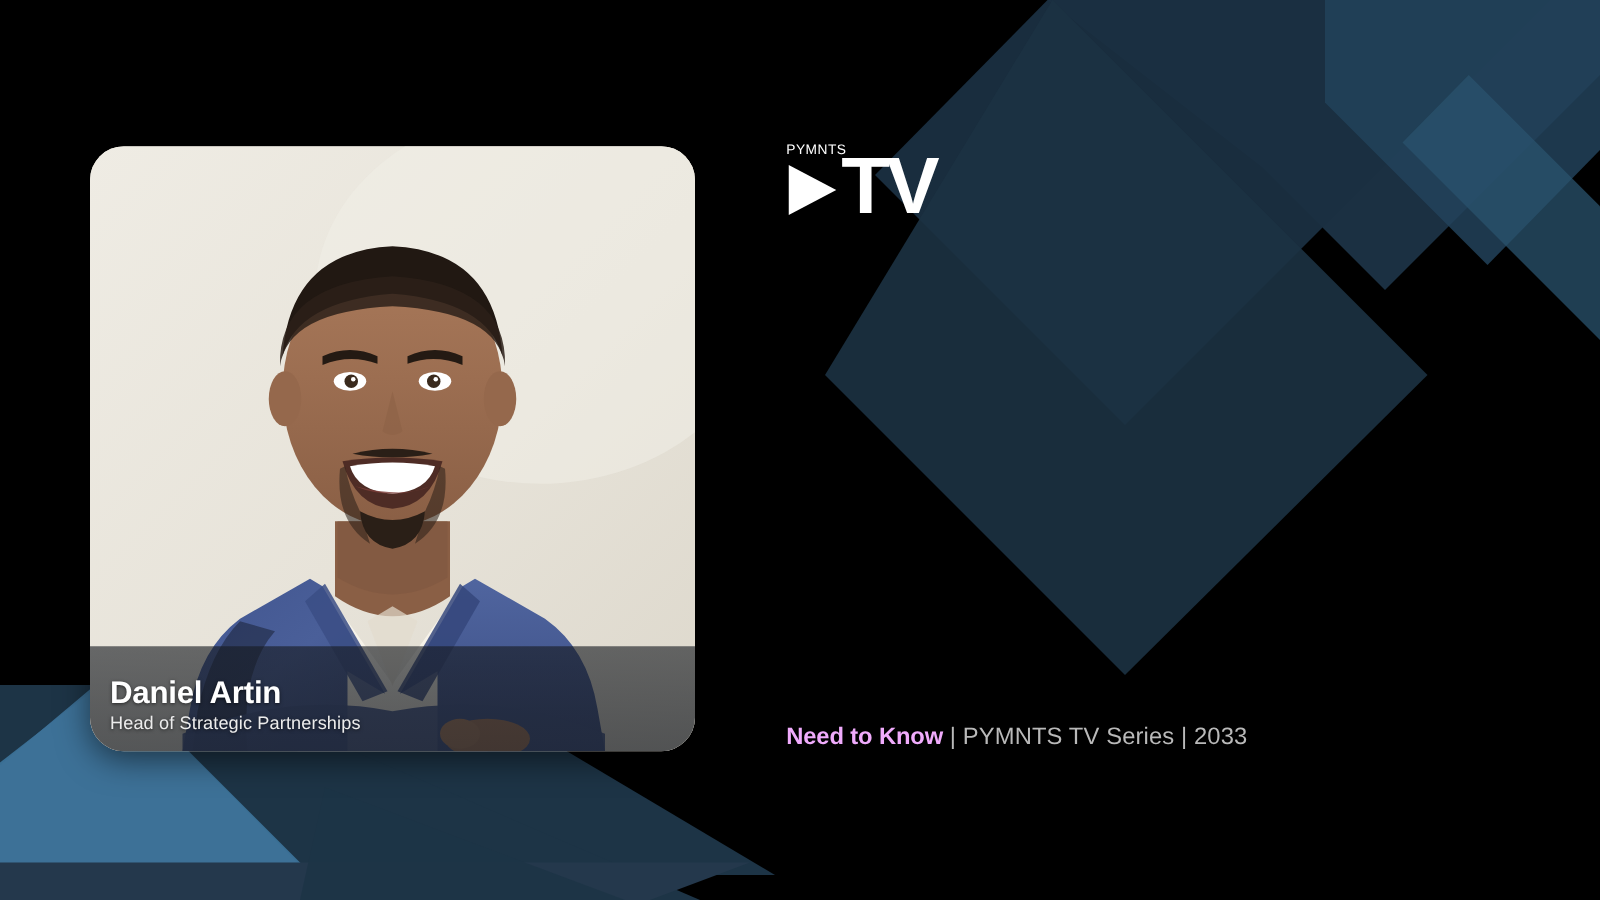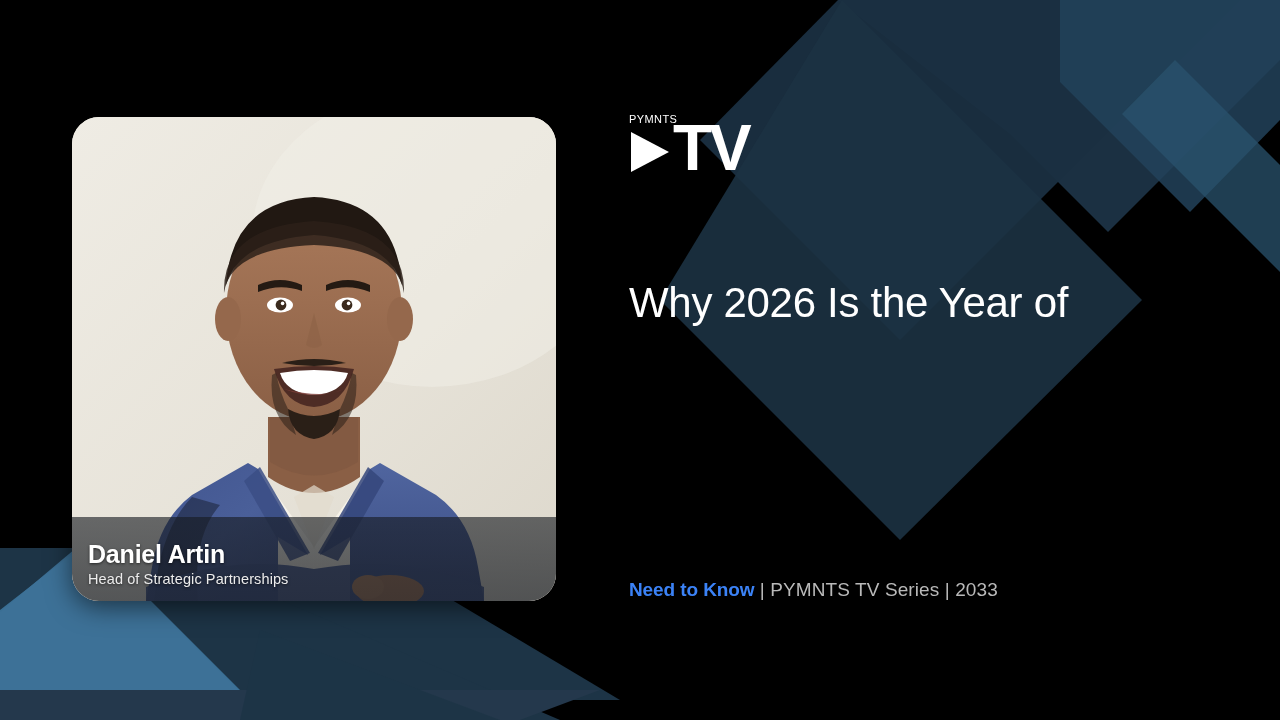--- a/index.html
+++ b/index.html
@@ -81,21 +81,21 @@
   .hl-bold  { font-size:42px; font-weight:700; letter-spacing:-0.8px; }
   .hl-mixed { font-size:42px; font-weight:300; letter-spacing:-0.3px; }
   .hl-mixed b { font-weight:700; letter-spacing:-0.8px; }
 
   
   .footer {
     position:absolute; left:0; top:577px;
     font-size:19px; line-height:1.4;
     white-space:nowrap;
   }
-  .ft-strong { color:#3b82f6; font-weight:700; letter-spacing:-0.1px; }
+  .ft-strong { color:#f0abfc; font-weight:700; letter-spacing:-0.1px; }
   .ft-rest   { color:#b9b9b9; font-weight:400; letter-spacing:.1px; }
 </style>
 </head>
 <body>
 
 <div id="stage">
 
   <div class="bg-layer">
     <svg viewBox="0 0 1280 720" xmlns="http://www.w3.org/2000/svg">
       <rect x="0" y="0" width="1280" height="720" fill="#000000"></rect>
@@ -210,18 +210,17 @@
 
     <div class="logo">
       <svg width="220" height="68" viewBox="0 0 220 68" xmlns="http://www.w3.org/2000/svg">
         <text x="0" y="13" font-family="Liberation Sans, sans-serif" font-size="11" letter-spacing="0.4" fill="#ffffff">PYMNTS</text>
         <polygon points="2,22 2,62 40,42" fill="#ffffff"></polygon>
         <text x="44" y="60" font-family="Liberation Sans, sans-serif" font-size="64" font-weight="bold" letter-spacing="-3" fill="#ffffff">TV</text>
       </svg>
     </div>
 
     <div class="headline">
-      <div class="hl-line hl-light">Why 2026 Is the Year of</div>
     </div>
 
     <div class="footer"><span class="ft-strong">Need to Know</span><span class="ft-rest"> | PYMNTS TV Series | 2033</span></div>
   </div>
 </div>
 
 </body></html>

